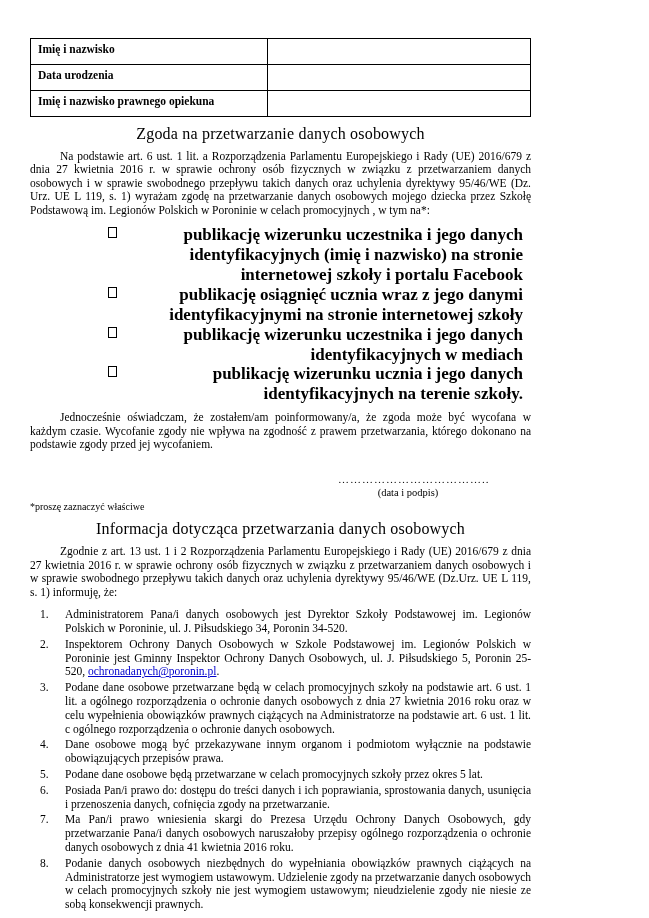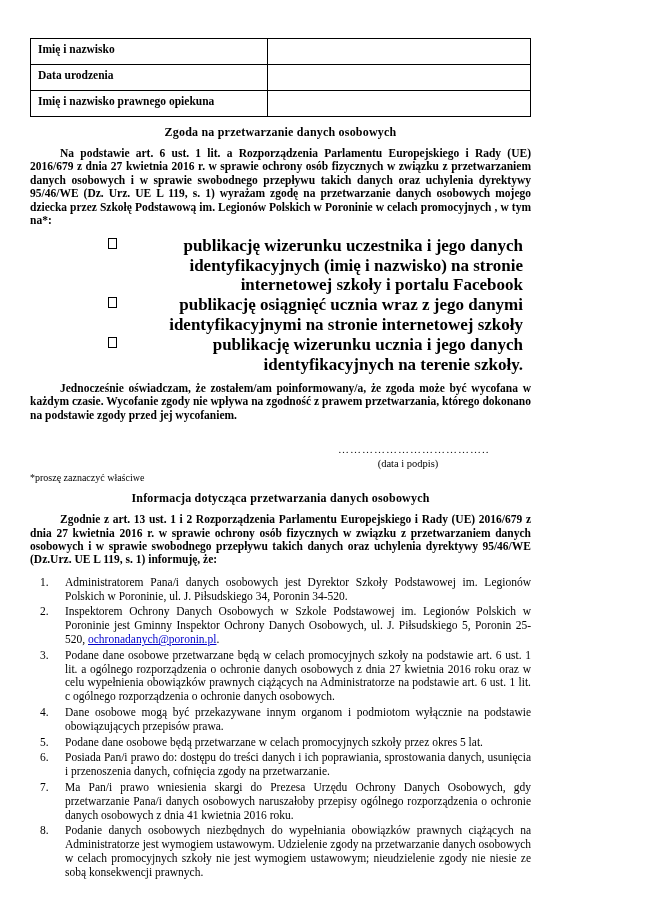--- a/index.html
+++ b/index.html
@@ -9,26 +9,26 @@
     box-sizing:border-box;padding:38px 29px 0 30px;overflow:hidden;position:relative;
   }
   table.fill-table{width:100%;border-collapse:collapse;table-layout:fixed;}
   table.fill-table td{
     border:1.4px solid #000;font-weight:bold;font-size:11.5px;
     padding:4px 7px 9px 7px;vertical-align:top;height:11px;
   }
   td.cell-label{width:222px;}
   td.cell-value{font-weight:normal;}
   .doc-title{
-    font-size:12px;font-weight:bold;text-align:center;
+    font-size:16px;font-weight:normal;text-align:center;
     margin:8px 0 0 0;letter-spacing:.2px;
   }
   p.body-par{
     font-size:11.5px;line-height:1.17;text-align:justify;
-    margin:7px 0 0 0;text-indent:30px;font-weight:bold;
+    margin:7px 0 0 0;text-indent:30px;
   }
   ul.check-list{
     list-style:none;margin:8px 8px 0 78px;padding:0;
     font-size:17px;line-height:1.17;text-align:right;font-weight:bold;
   }
   ul.check-list li{position:relative;padding-left:23px;}
   .check-box{
     position:absolute;left:0;top:2px;width:7px;height:9px;
     border:1px solid #000;background:#fff;
   }
@@ -77,20 +77,21 @@
     <li>
       <span class="check-box"></span>
       <span>publikację  wizerunku uczestnika i jego danych identyfikacyjnych (imię i nazwisko) na stronie internetowej szkoły i portalu Facebook</span>
     </li>
     <li>
       <span class="check-box"></span>
       <span>publikację osiągnięć ucznia wraz z jego danymi identyfikacyjnymi na stronie internetowej szkoły</span>
     </li>
     <li>
       <span class="check-box"></span>
+      <span>publikację  wizerunku uczestnika i jego danych identyfikacyjnych w mediach</span>
     </li>
     <li>
       <span class="check-box"></span>
       <span>publikację wizerunku ucznia i jego danych identyfikacyjnych na terenie szkoły.</span>
     </li>
   </ul>
 
   <p class="body-par">Jednocześnie oświadczam, że zostałem/am poinformowany/a, że zgoda może być wycofana w każdym czasie. Wycofanie zgody nie wpływa na zgodność z prawem przetwarzania, którego dokonano na podstawie zgody przed jej wycofaniem.</p>
 
   <div class="sig-block sig-block-1">

